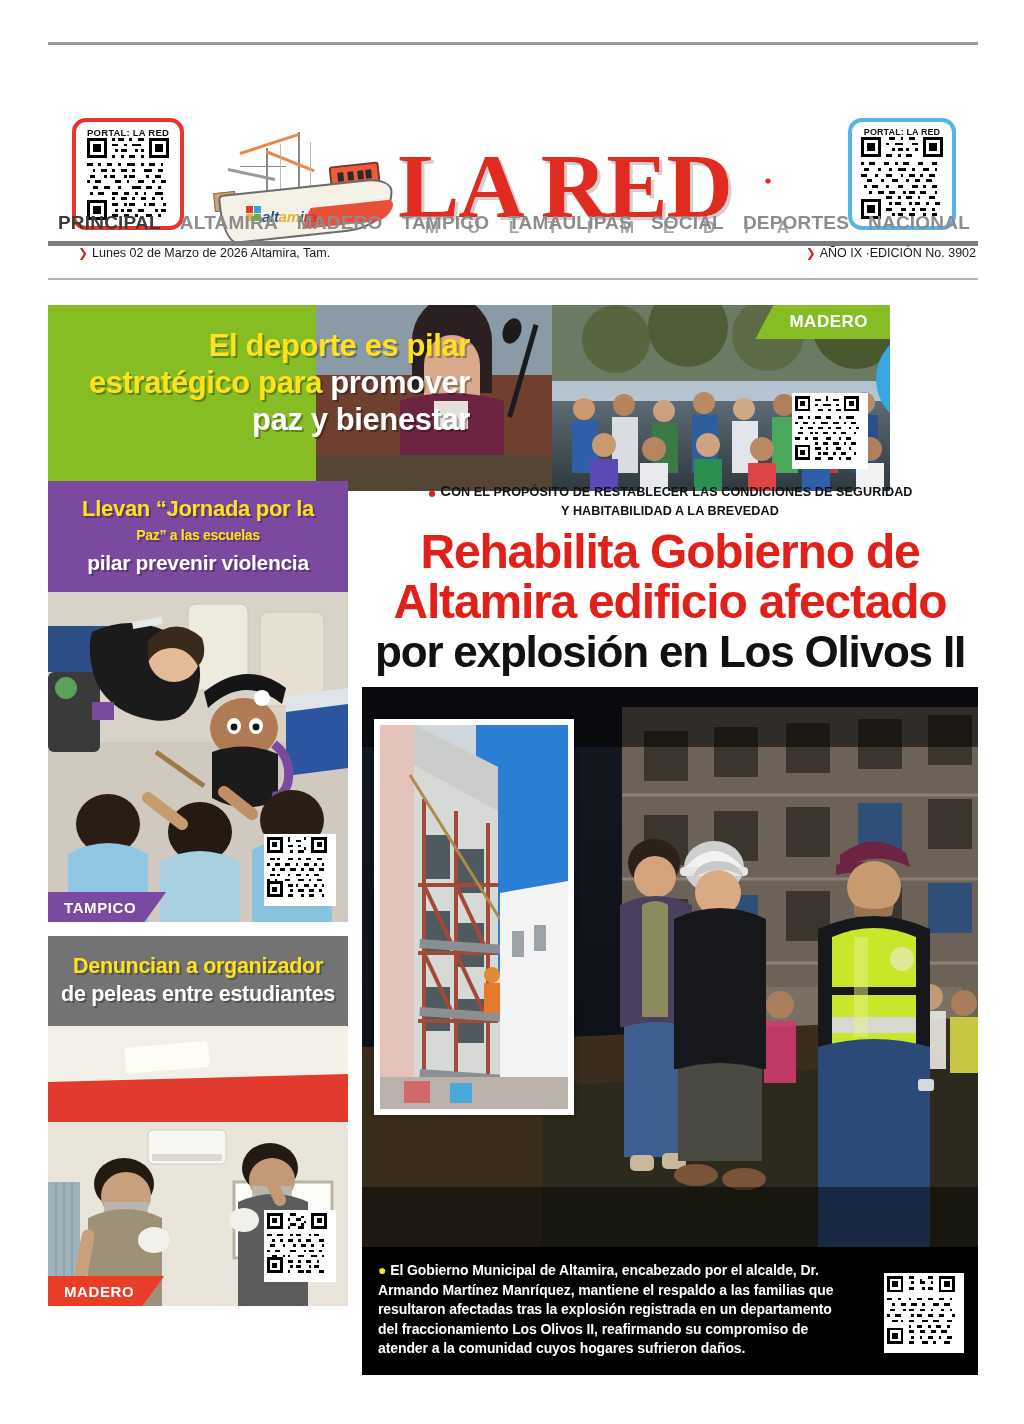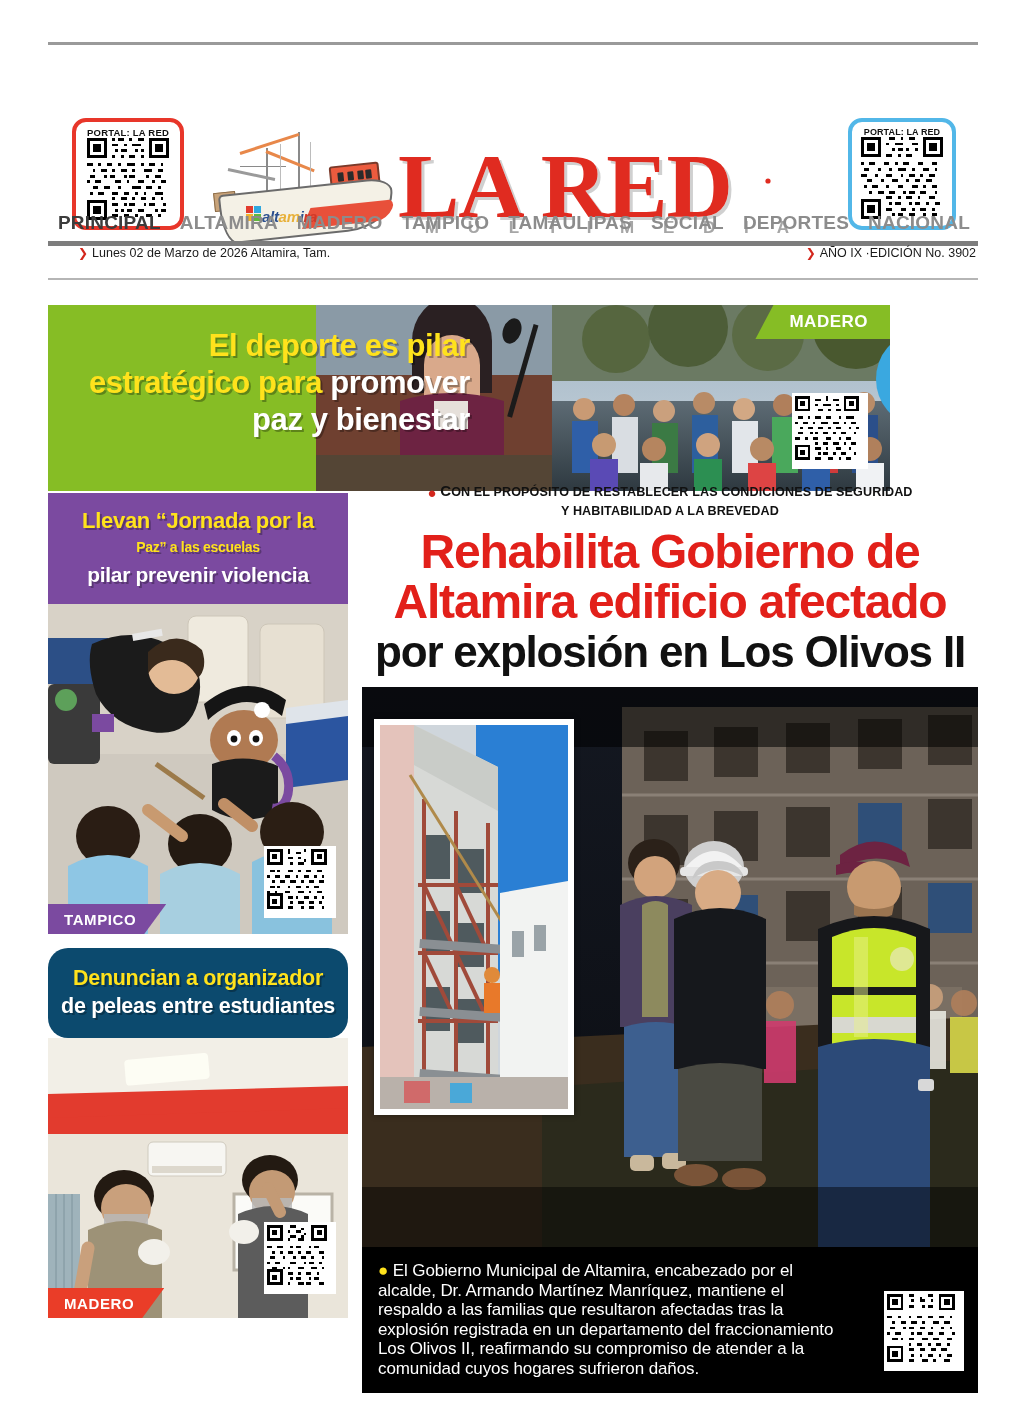--- a/index.html
+++ b/index.html
@@ -78,24 +78,24 @@
   #gb-headline .y{color:#ffe21c;text-shadow:2px 2px 0 rgba(0,0,0,.30);}
   #gb-headline .w{color:#ffffff;text-shadow:2px 2px 0 rgba(0,0,0,.30);}
   #gb-tag{position:absolute;right:0;top:0;height:34px;background:#86bd25;color:#fff;
      font-size:17px;font-weight:bold;letter-spacing:.5px;display:flex;align-items:center;
      padding:0 22px 0 34px;clip-path:polygon(18px 0,100% 0,100% 100%,0 100%);}
   #gb-qr{position:absolute;right:22px;bottom:22px;width:70px;height:70px;background:#fff;padding:3px;}
 
   
   #left-col{left:48px;top:481px;width:300px;}
 
-  .promo-box{width:300px;box-sizing:border-box;padding:14px 10px 16px;text-align:center;margin-top:12px;}
+  .promo-box{width:300px;box-sizing:border-box;padding:14px 10px 16px;text-align:center;}
   .promo-box .ln{display:block;font-weight:bold;letter-spacing:-.3px;}
   .purple{background:#7b4aa0;}
-  .redbox{background:#0c4a6e;border-radius:20px;}
+  .redbox{background:#737373;}
   .promo-box .y{color:#ffe21c;text-shadow:2px 2px 0 rgba(0,0,0,.28);}
   .promo-box .w{color:#ffffff;text-shadow:2px 2px 0 rgba(0,0,0,.28);}
 
   .photo-card{position:relative;width:300px;overflow:hidden;}
   .photo-card .tag{position:absolute;left:0;bottom:0;height:30px;color:#fff;
      font-size:15px;font-weight:bold;letter-spacing:.6px;display:flex;align-items:center;
      padding:0 30px 0 16px;clip-path:polygon(0 0,100% 0,calc(100% - 22px) 100%,0 100%);}
   .photo-card .tag.purple{background:#7b4aa0;}
   .photo-card .tag.red{background:#ea3d28;}
   .photo-card .qr{position:absolute;width:66px;height:66px;background:#fff;padding:3px;}
@@ -111,21 +111,21 @@
   #headline .red{color:#e2201a;display:block;}
   #headline .blk{color:#111111;display:block;font-size:44px;line-height:50px;}
 
   #main-photo{position:relative;margin-top:10px;width:616px;height:560px;
      background:#0d0d0d;overflow:hidden;}
   #inset{position:absolute;left:12px;top:32px;width:200px;height:396px;background:#fff;
      border:6px solid #fff;box-sizing:border-box;overflow:hidden;box-shadow:0 0 6px rgba(0,0,0,.4);}
 
   #caption{position:relative;width:616px;min-height:128px;background:#000;color:#fff;
      box-sizing:border-box;padding:14px 128px 14px 16px;}
-  #caption p{margin:0;font-size:17px;line-height:19.6px;font-weight:normal;letter-spacing:-.1px;}
+  #caption p{margin:0;font-size:14px;line-height:19.6px;font-weight:bold;letter-spacing:-.1px;}
   #caption .dot{color:#ffe21c;}
   #caption .qr{position:absolute;right:14px;bottom:22px;width:74px;height:74px;background:#fff;padding:3px;}
 </style>
 </head>
 <body>
 
 <div class="abs" id="top-rule"></div>
 
 <div class="abs" id="masthead">
 

